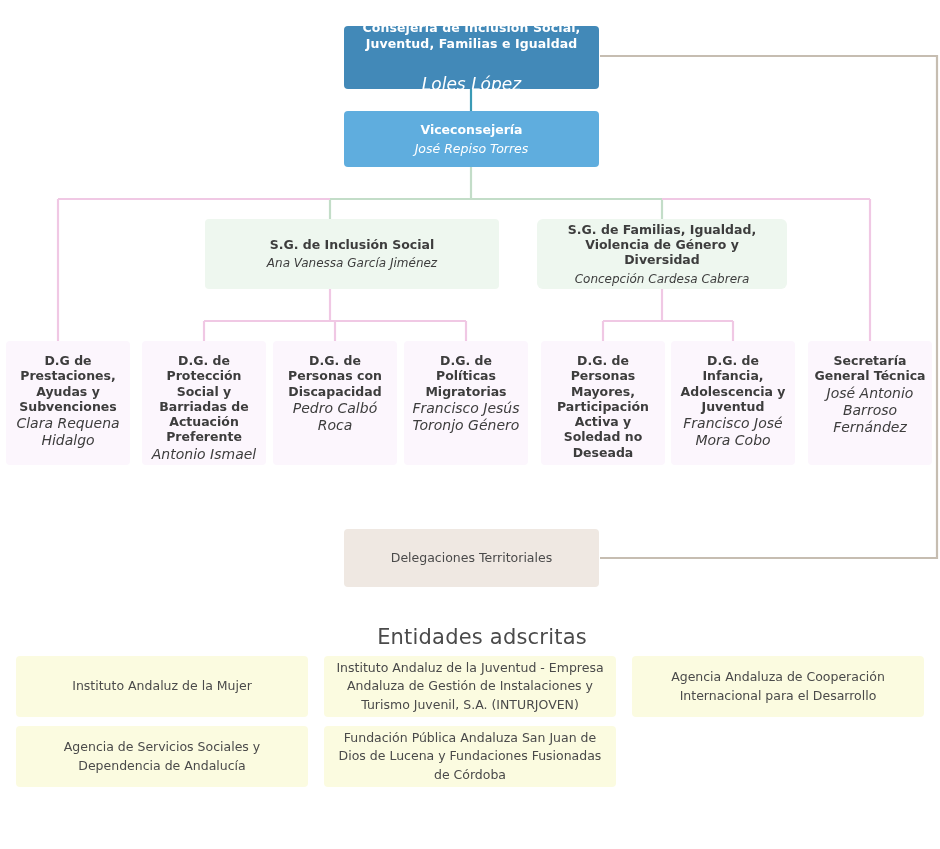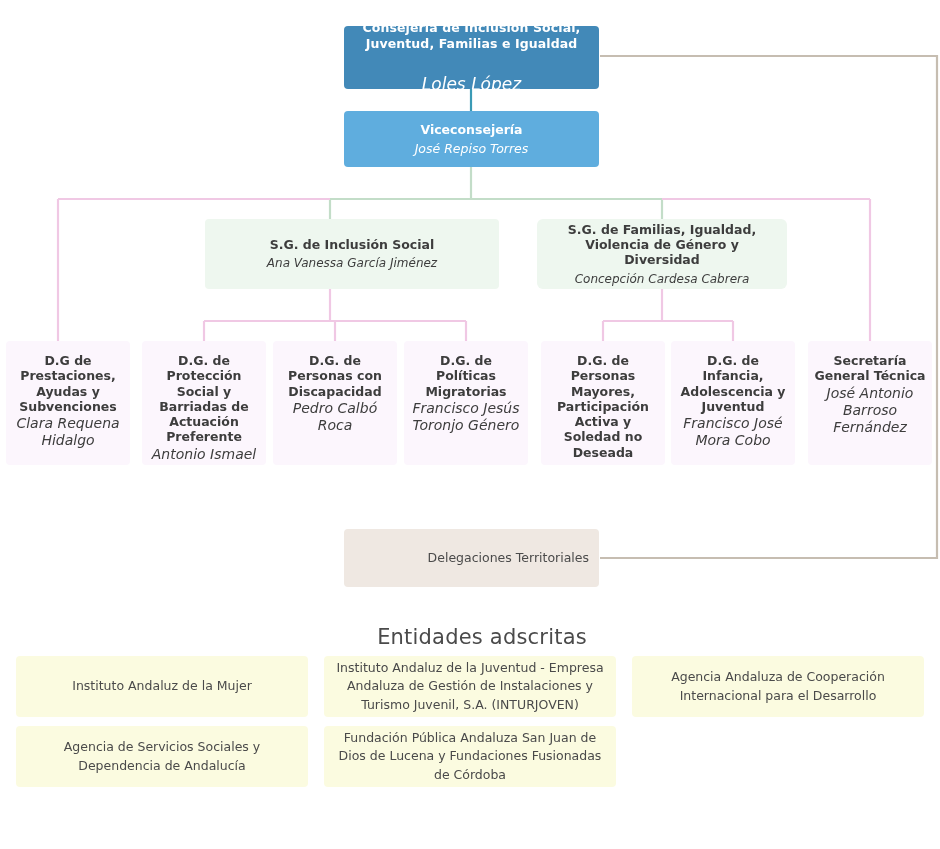--- a/index.html
+++ b/index.html
@@ -91,21 +91,20 @@
   }
   .lvl-dg .t { font-size: 12.5px; }
   .lvl-dg .p { font-size: 14px; margin-top: 1px; }
 
   
   .lvl-deleg {
     background: #efe8e2;
     color: #4a4a4a;
     justify-content: center;
     padding: 10px 10px;
-    align-items: flex-end;
   }
   .lvl-deleg .t {
     font-weight: normal;
     font-size: 12.5px;
   }
 
   
   #entidades-title {
     position: absolute;
     left: 0;

